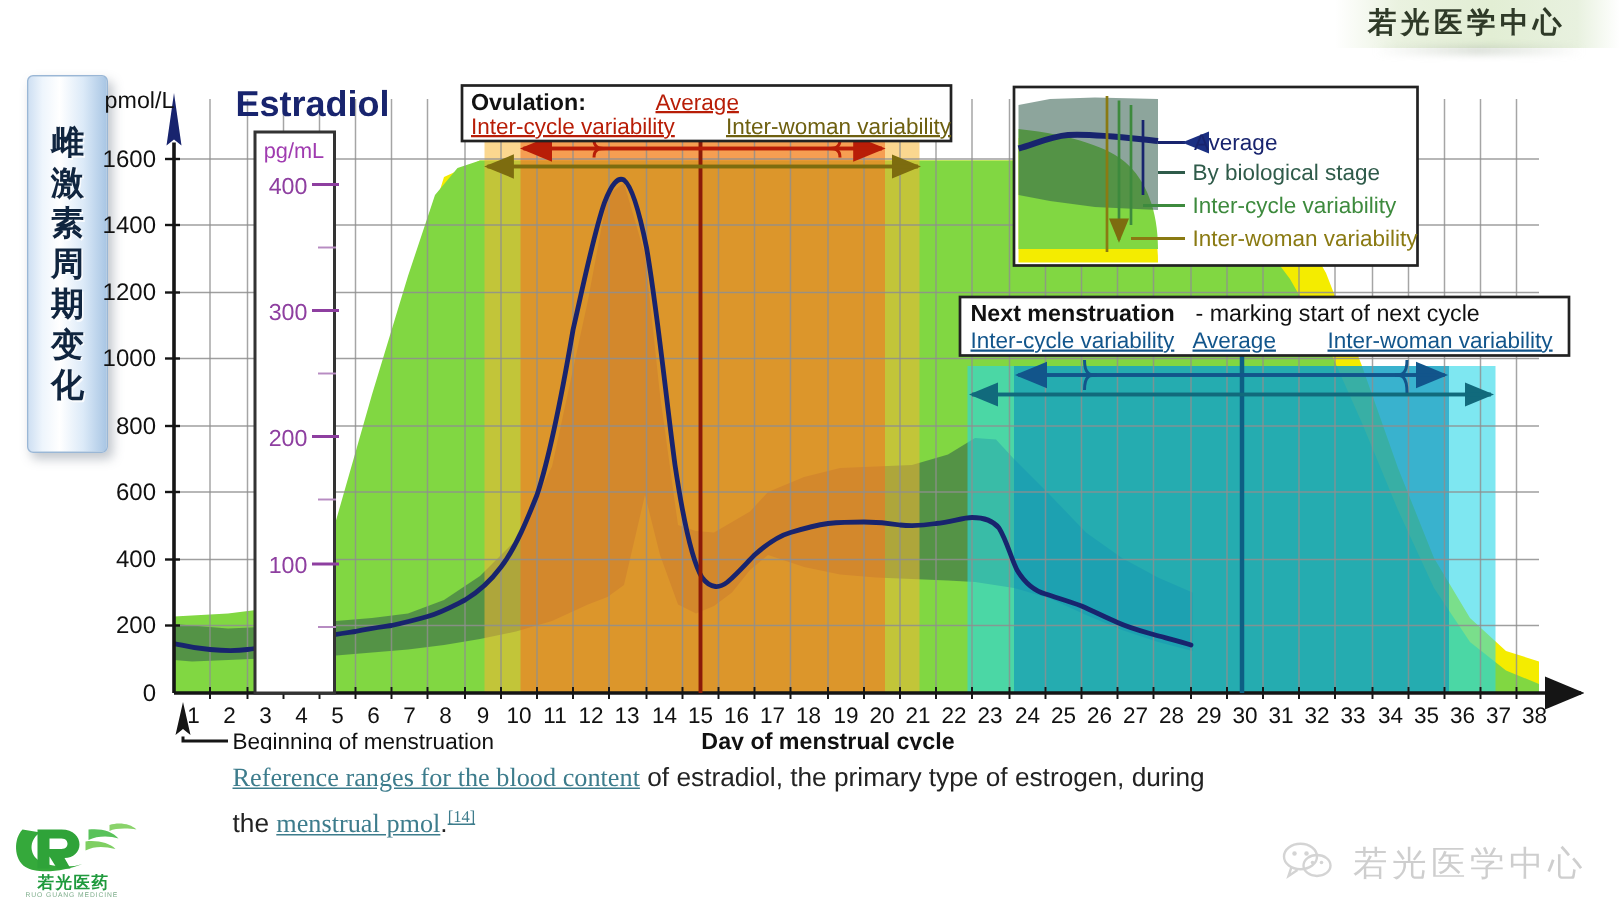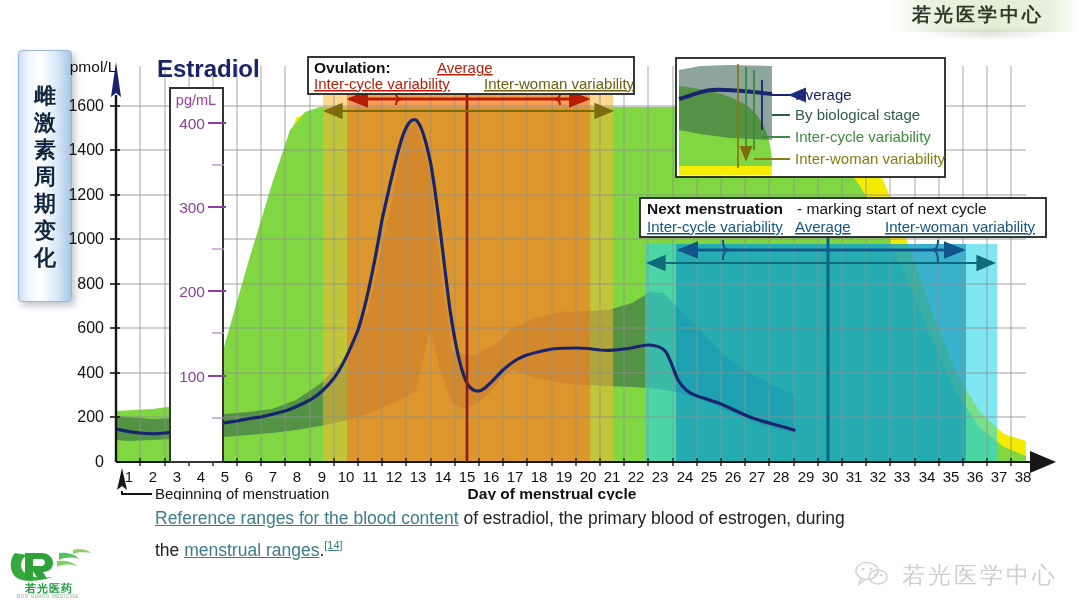--- a/index.html
+++ b/index.html
@@ -35,22 +35,22 @@
     font-family:"DejaVu Sans",sans-serif;font-weight:bold;font-size:22px;line-height:27px;
     color:#10253f;text-shadow:1px 1px 0 rgba(255,255,255,.8);
   }
   
   #chart{position:absolute;left:0;top:0;width:1080px;height:500px;}
   
   #caption{
     position:absolute;left:155px;top:505px;width:800px;
     font-size:17.5px;line-height:27px;color:#222;
   }
-  #caption .lnk{color:#3d7c8c;text-decoration:underline;}
-  #caption .ref{font-size:11px;vertical-align:super;color:#3d7c8c;text-decoration:underline;}
+  #caption .lnk{color:#3d7c8c;text-decoration:underline;font-family:Liberation Serif, serif;}
+  #caption .ref{font-size:11px;vertical-align:super;color:#3d7c8c;text-decoration:underline;font-family:Liberation Serif, serif;}
   
   #logo{position:absolute;left:3px;top:545px;width:105px;height:58px;text-align:center;}
   #logo .sub{
     position:absolute;left:22px;top:36px;font-family:"DejaVu Sans",sans-serif;
     font-weight:bold;font-size:11px;letter-spacing:1px;color:#1f9a3d;
   }
   #logo .sub2{
     position:absolute;left:14px;top:49px;font-size:4.5px;letter-spacing:.6px;color:#7fae8c;
   }
   
@@ -413,22 +413,22 @@
     <rect x="640" y="198" width="406" height="39" fill="#ffffff" stroke="#222" stroke-width="1.8"></rect>
     <text x="647" y="214" font-family="Liberation Sans, sans-serif" font-size="15.5" font-weight="bold" fill="#111">Next menstruation</text>
     <text x="797" y="214" font-family="Liberation Sans, sans-serif" font-size="15.5" fill="#111"> - marking start of next cycle</text>
     <text x="647" y="232" font-family="Liberation Sans, sans-serif" font-size="15" fill="#12558b" text-decoration="underline">Inter-cycle variability</text>
     <text x="795" y="232" font-family="Liberation Sans, sans-serif" font-size="15" fill="#12558b" text-decoration="underline">Average</text>
     <text x="885" y="232" font-family="Liberation Sans, sans-serif" font-size="15" fill="#12558b" text-decoration="underline">Inter-woman variability</text>
   </g>
 </svg>
 
 <div id="caption">
-  <span class="lnk">Reference ranges for the blood content</span><span> of estradiol, the primary blood of estrogen, during</span><br>
-  <span>the </span><span class="lnk">menstrual ranges</span><span>.</span><span class="ref">[14]</span>
+  <span class="lnk">Reference ranges for the blood content</span><span> of estradiol, the primary type of estrogen, during</span><br>
+  <span>the </span><span class="lnk">menstrual pmol</span><span>.</span><span class="ref">[14]</span>
 </div>
 
 <div id="logo">
   <svg width="105" height="40" viewBox="0 0 105 40">
     <path d="M12,8 C6,14 6,28 14,33 C22,38 40,36 52,31 C44,34 28,33 22,28 C16,23 17,14 24,10 Z" fill="#35a93b"></path>
     <path d="M22,8 L38,8 C46,8 50,13 50,18 C50,23 46,27 40,27 L44,34 L35,34 L30,26 L30,34 L22,34 Z
              M30,14 L30,21 L38,21 C41,21 42,19 42,17.5 C42,16 41,14 38,14 Z" fill="#2fa339"></path>
     <path d="M56,8 C64,7 72,9 76,14 C70,12 62,12 56,15 Z" fill="#58c25a"></path>
     <path d="M54,16 C62,15 70,17 74,21 C66,19 60,19 54,22 Z" fill="#7fcf62"></path>
     <path d="M70,5 C76,3 84,4 88,8 C82,7 74,7 70,9 Z" fill="#8ad36b"></path>

